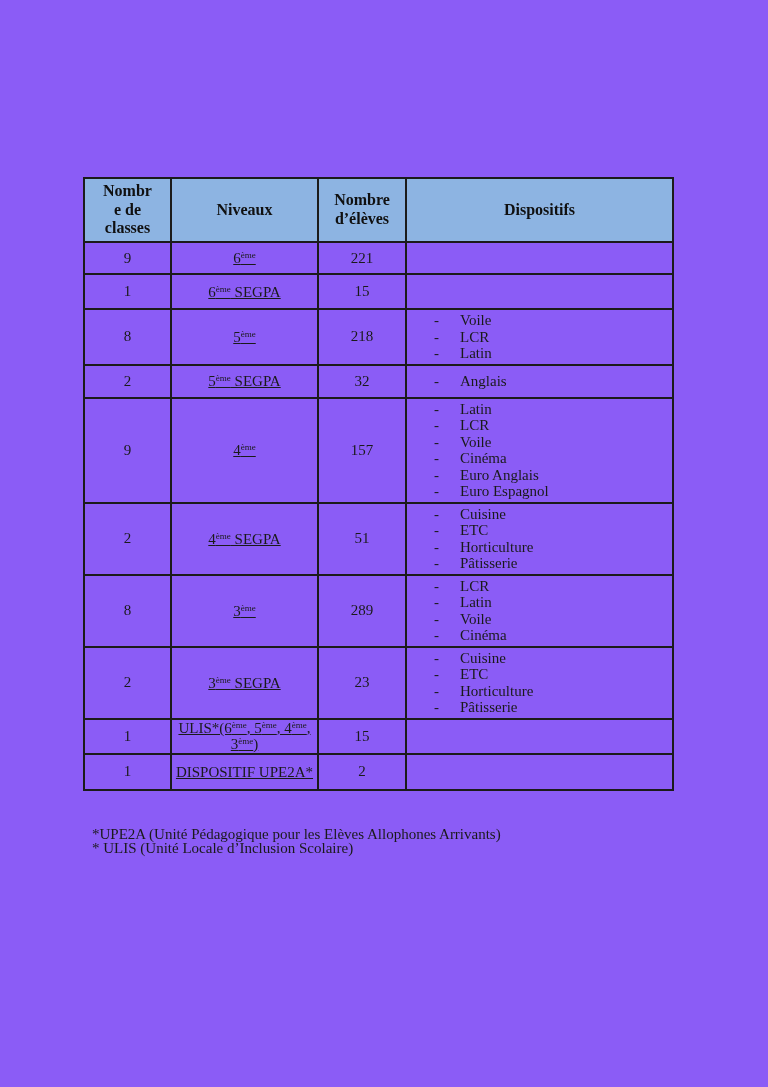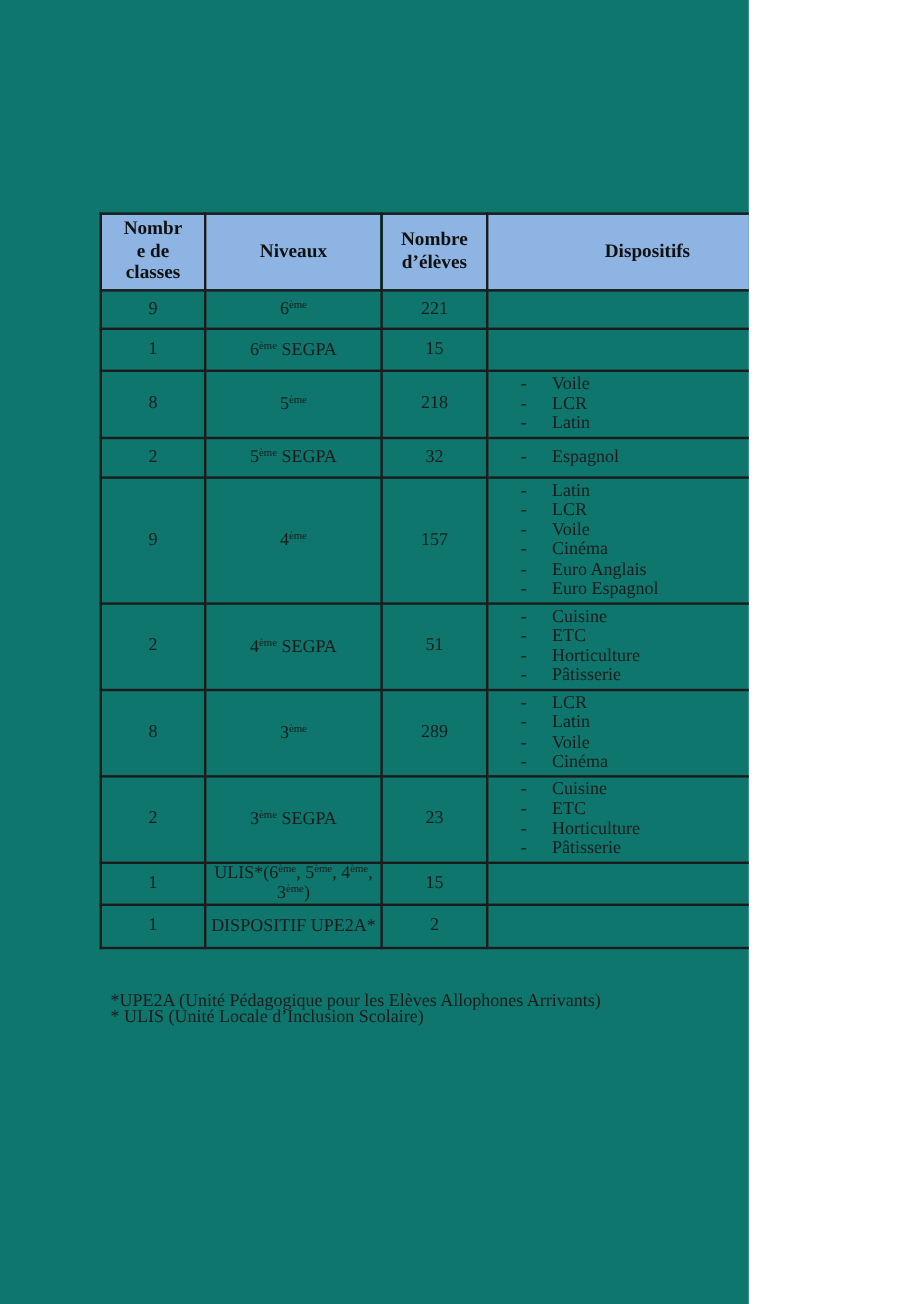--- a/index.html
+++ b/index.html
@@ -1,23 +1,23 @@
 <!DOCTYPE html>
 <html style="--header-bg: #8DB4E2;"><head>
 <meta charset="utf-8">
 <style>
   :root { --border-col: #1b1b1b; --text-col: #1a1a1a; }
   * { margin: 0; padding: 0; box-sizing: border-box; }
   html, body { background: #ffffff; }
   body { font-family: "Liberation Serif", "DejaVu Serif", serif; color: var(--text-col); }
   .page {
     position: relative;
-    width: 624px;
+    width: 768px;
     height: 1087px;
-    background: #0f766e;
+    background: #8b5cf6;
     overflow: hidden;
   }
   table.doc-table {
     position: absolute;
     left: 83px;
     top: 177px;
     width: 589px;
     border-collapse: collapse;
     table-layout: fixed;
     border: 2px solid var(--border-col);
@@ -32,21 +32,21 @@
     background: var(--header-bg, #8DB4E2);
     font-weight: bold;
     font-size: 16px;
     color: #101010;
     text-align: center;
     line-height: 1.18;
   }
   th.wrap { white-space: pre-line; }
   td.cell { font-size: 15px; }
   td.cell-classes, td.cell-eleves { text-align: center; }
-  td.cell-niveau { text-align: center; line-height: 16px; padding: 0 3px; }
+  td.cell-niveau { text-align: center; line-height: 16px; padding: 0 3px; text-decoration: underline; }
   td.cell-niveau sup, td.cell-niveau .sup-seg {
     font-size: 9px;
     line-height: 0;
     vertical-align: baseline;
     position: relative;
     top: -5px;
   }
   td.cell-disp { padding: 2px 0; }
   .disp-line { display: flex; line-height: 16.5px; font-size: 15px; }
   .disp-dash { margin-left: 27px; width: 26px; flex: 0 0 26px; }
@@ -114,21 +114,21 @@
             </div>
           </td>
         </tr>
         <tr style="height: 33px;">
           <td class="cell cell-classes">2</td>
           <td class="cell cell-niveau"><span>5</span><span class="sup-seg">ème</span><span> SEGPA</span></td>
           <td class="cell cell-eleves">32</td>
           <td class="cell cell-disp">
             <div class="disp-line">
               <span class="disp-dash">-</span>
-              <span>Espagnol</span>
+              <span>Anglais</span>
             </div>
           </td>
         </tr>
         <tr style="height: 98px;">
           <td class="cell cell-classes">9</td>
           <td class="cell cell-niveau"><span>4</span><span class="sup-seg">ème</span></td>
           <td class="cell cell-eleves">157</td>
           <td class="cell cell-disp">
             <div class="disp-line">
               <span class="disp-dash">-</span>

